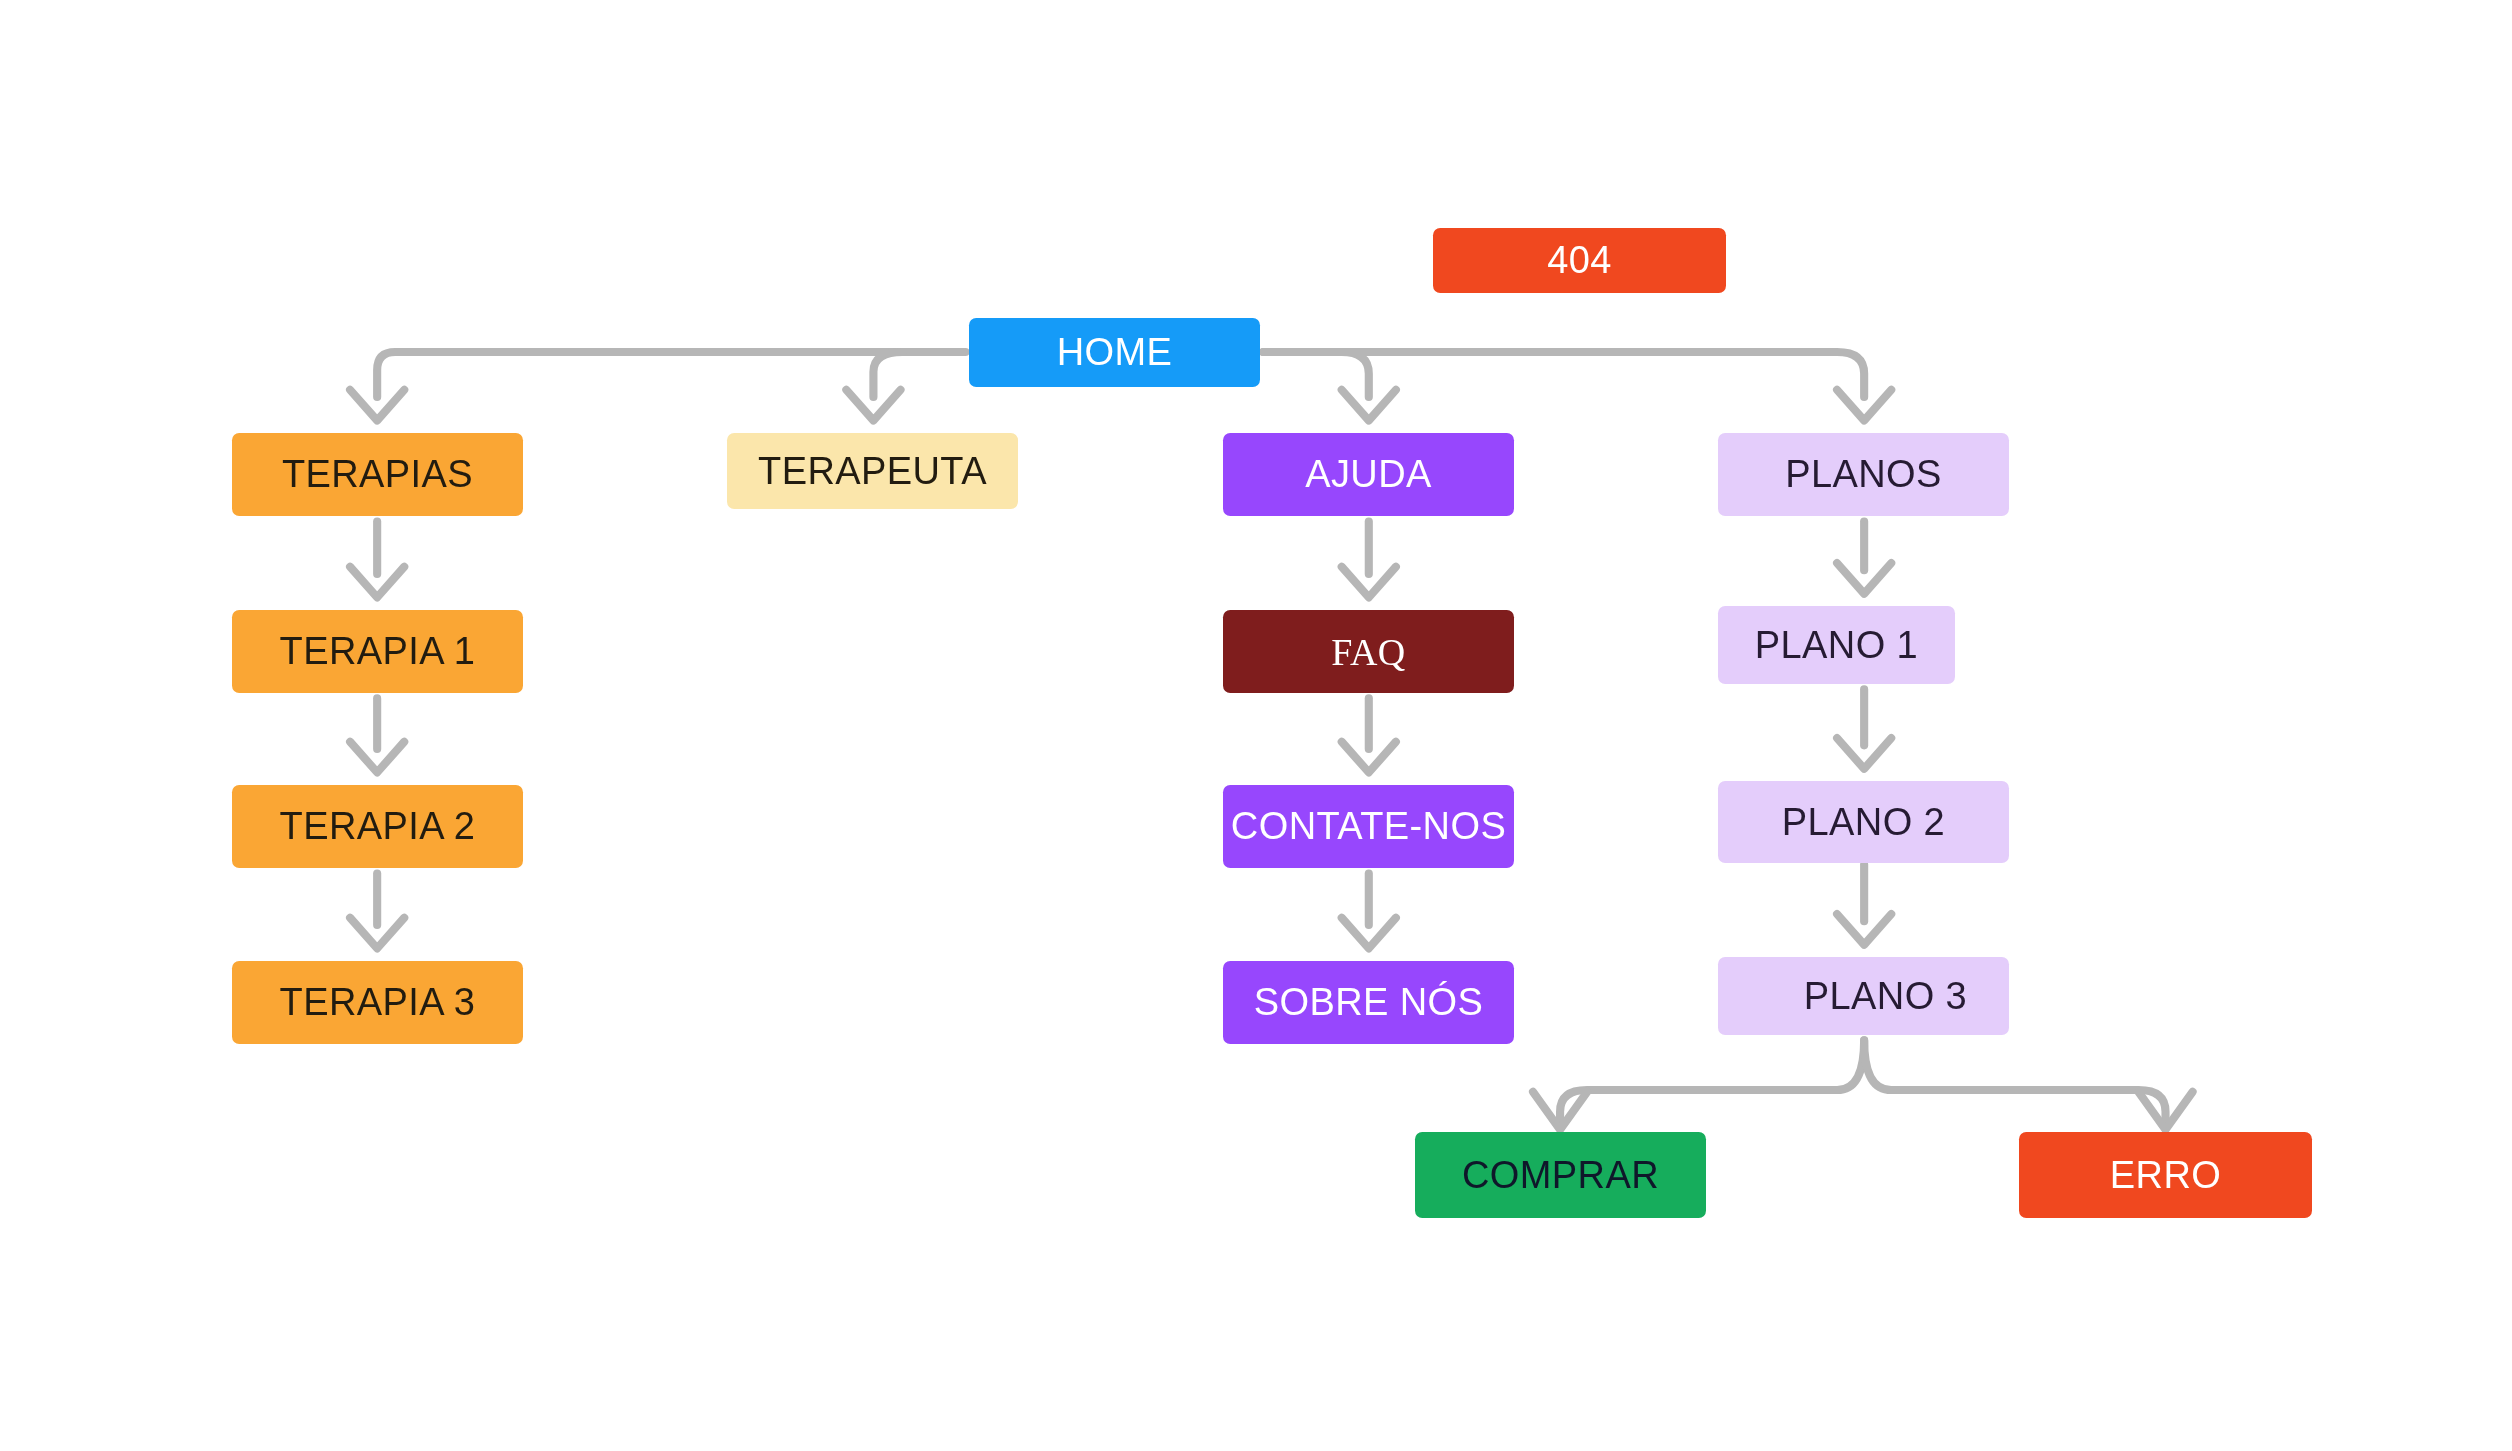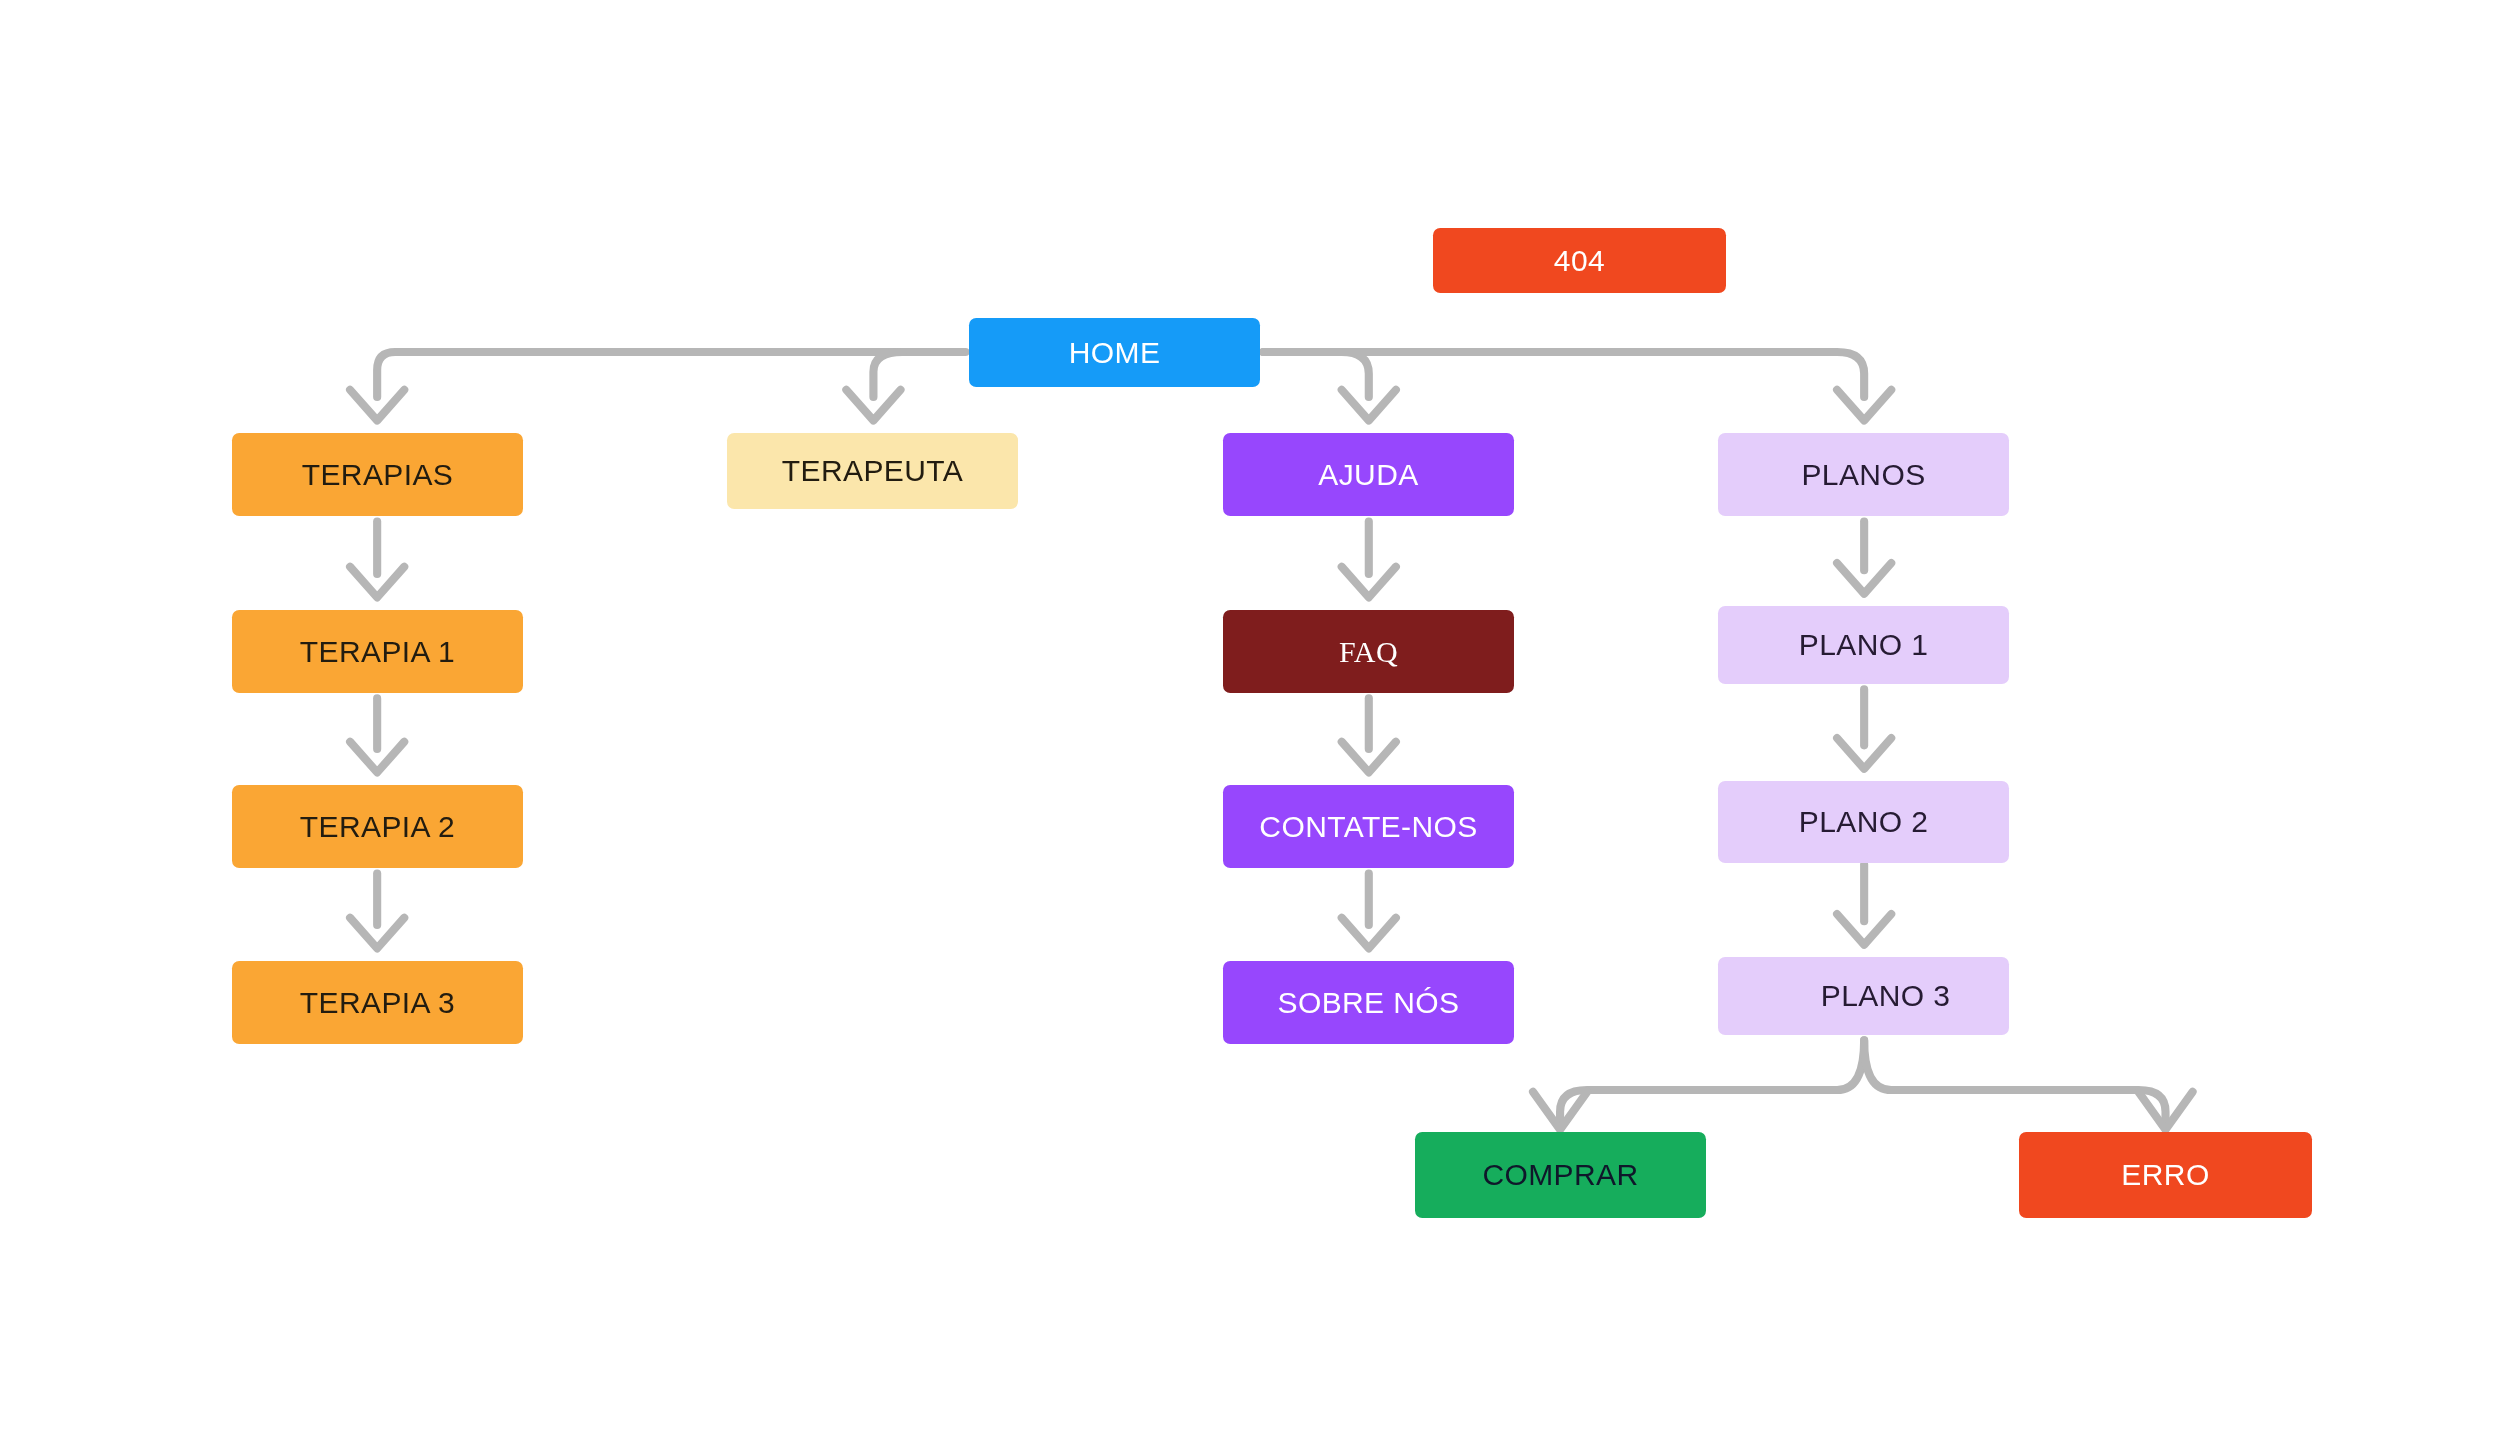--- a/index.html
+++ b/index.html
@@ -29,21 +29,21 @@
   }
   .node {
     position: absolute;
     box-sizing: border-box;
     border-radius: 7.2px;
     display: flex;
     align-items: center;
     justify-content: center;
     text-align: center;
     letter-spacing: 0.4px;
-    font-size: 30px;
+    font-size: 38px;
     font-weight: 400;
     font-family: "Liberation Sans", sans-serif;
     white-space: nowrap;
     user-select: none;
   }
 </style>
 </head>
 <body>
 
 <div id="canvas" style="background: rgb(255, 255, 255);">
@@ -120,21 +120,21 @@
   </div>
   <div class="node" style="left: 1223px; top: 610px; width: 291px; height: 83px; background: #7f1d1d; color: rgb(255, 255, 255); font-family: Liberation Serif, serif;">
     <span>FAQ</span>
   </div>
   <div class="node" style="left: 1223px; top: 785px; width: 291px; height: 83px; background: rgb(151, 71, 253); color: rgb(255, 255, 255); text-align: right;">
     <span>CONTATE-NOS</span>
   </div>
   <div class="node" style="left: 1223px; top: 961px; width: 291px; height: 83px; background: rgb(151, 71, 253); color: rgb(255, 255, 255);">
     <span>SOBRE NÓS</span>
   </div>
-  <div class="node" style="left: 1718px; top: 606px; width: 291px; height: 78px; background: rgb(228, 205, 251); color: rgb(38, 27, 51);">
+  <div class="node" style="left: 1718px; top: 606px; width: 237px; height: 78px; background: rgb(228, 205, 251); color: rgb(38, 27, 51);">
     <span>PLANO 1</span>
   </div>
   <div class="node" style="left: 1718px; top: 781px; width: 291px; height: 82px; background: rgb(228, 205, 251); color: rgb(38, 27, 51); text-align: right;">
     <span>PLANO 2</span>
   </div>
   <div class="node" style="left: 1718px; top: 957px; width: 291px; height: 78px; background: rgb(228, 205, 251); color: rgb(38, 27, 51); padding-left: 44px;">
     <span>PLANO 3</span>
   </div>
   <div class="node" style="left: 1415px; top: 1132px; width: 291px; height: 86px; background: rgb(22, 173, 92); color: #0f172a;">
     <span>COMPRAR</span>

